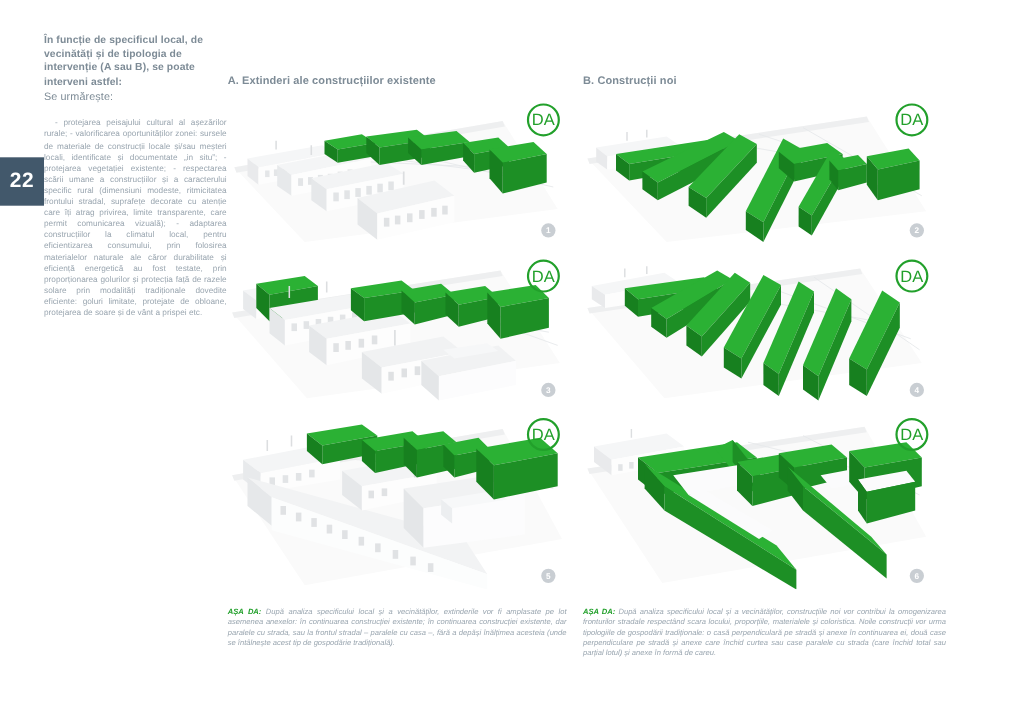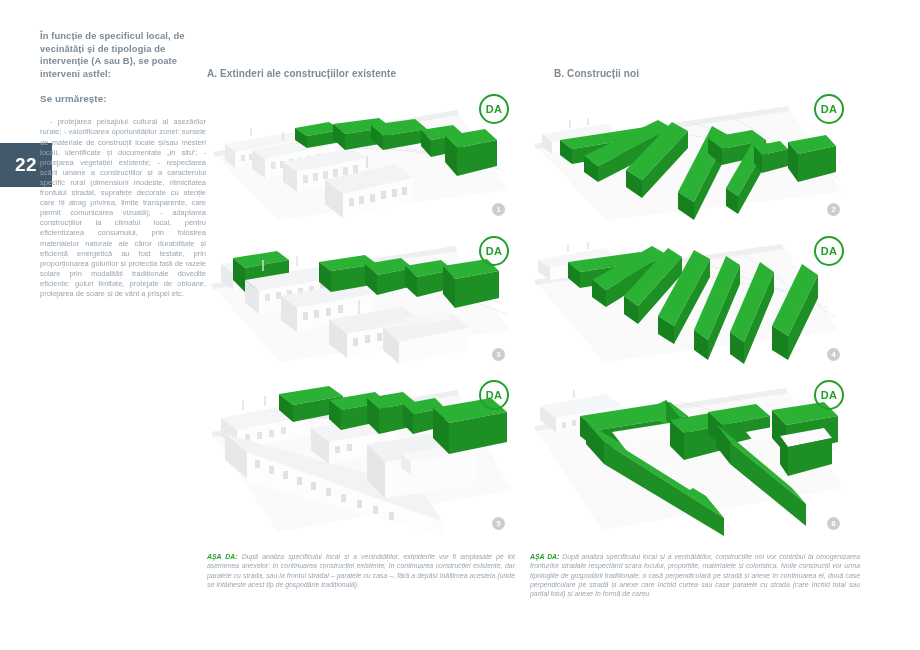--- a/index.html
+++ b/index.html
@@ -7,68 +7,68 @@
     width: 920px; height: 650px;
     background: #ffffff;
     font-family: "Liberation Sans", sans-serif;
     overflow: hidden;
   }
   .page { position: relative; width: 920px; height: 650px; background:#fff; }
 
   
   .page-tab {
     position: absolute; left: 0; top: 143px;
-    width: 52px; height: 44px;
+    width: 40px; height: 44px;
     background: #42586b;
     color: #ffffff;
     font-size: 19px; font-weight: bold;
     display: flex; align-items: center; justify-content: center;
     letter-spacing: 0.5px;
   }
 
   
   .left-col {
     position: absolute; left: 40px; top: 30px; width: 166px;
   }
   .lead-title {
     font-size: 9.4px; font-weight: bold; color: #7d8b96;
     line-height: 12.6px; letter-spacing: 0.1px;
   }
   .sub-title {
-    font-size: 9.8px; font-weight: bold; color: #7d8b96;
-    margin-top: 13px; letter-spacing: 0.1px;
+    font-size: 9.8px; font-weight: normal; color: #7d8b96;
+    margin-top: 3px; letter-spacing: 0.1px;
   }
   .body-text {
     margin-top: 13px;
     font-size: 7.5px; color: #9aa6b0;
     line-height: 10.1px;
     text-align: justify;
     text-indent: 10px;
   }
 
   
   .col-head {
     position: absolute; top: 68px;
     font-size: 10px; font-weight: bold; color: #7d8b96;
     letter-spacing: 0.1px; white-space: nowrap;
   }
   .col-head.a { left: 207px; }
-  .col-head.b { left: 554px; }
+  .col-head.b { left: 530px; }
 
   
   .panel { position: absolute; overflow: hidden; background: #ffffff; }
   .panel svg { display: block; width: 100%; height: 100%; }
 
   
   .da-badge {
     position: absolute;
     width: 30px; height: 30px;
     border: 2px solid #22a02b; border-radius: 50%;
     display: flex; align-items: center; justify-content: center;
-    color: #22a02b; font-size: 11px; font-weight: bold;
+    color: #22a02b; font-size: 15px; font-weight: normal;
     letter-spacing: 0.2px; background: transparent;
   }
   
   .num-bubble {
     position: absolute;
     width: 13px; height: 13px; border-radius: 50%;
     background: #c9ced3; color: #ffffff;
     font-size: 7.5px; font-weight: bold;
     display: flex; align-items: center; justify-content: center;
   }

